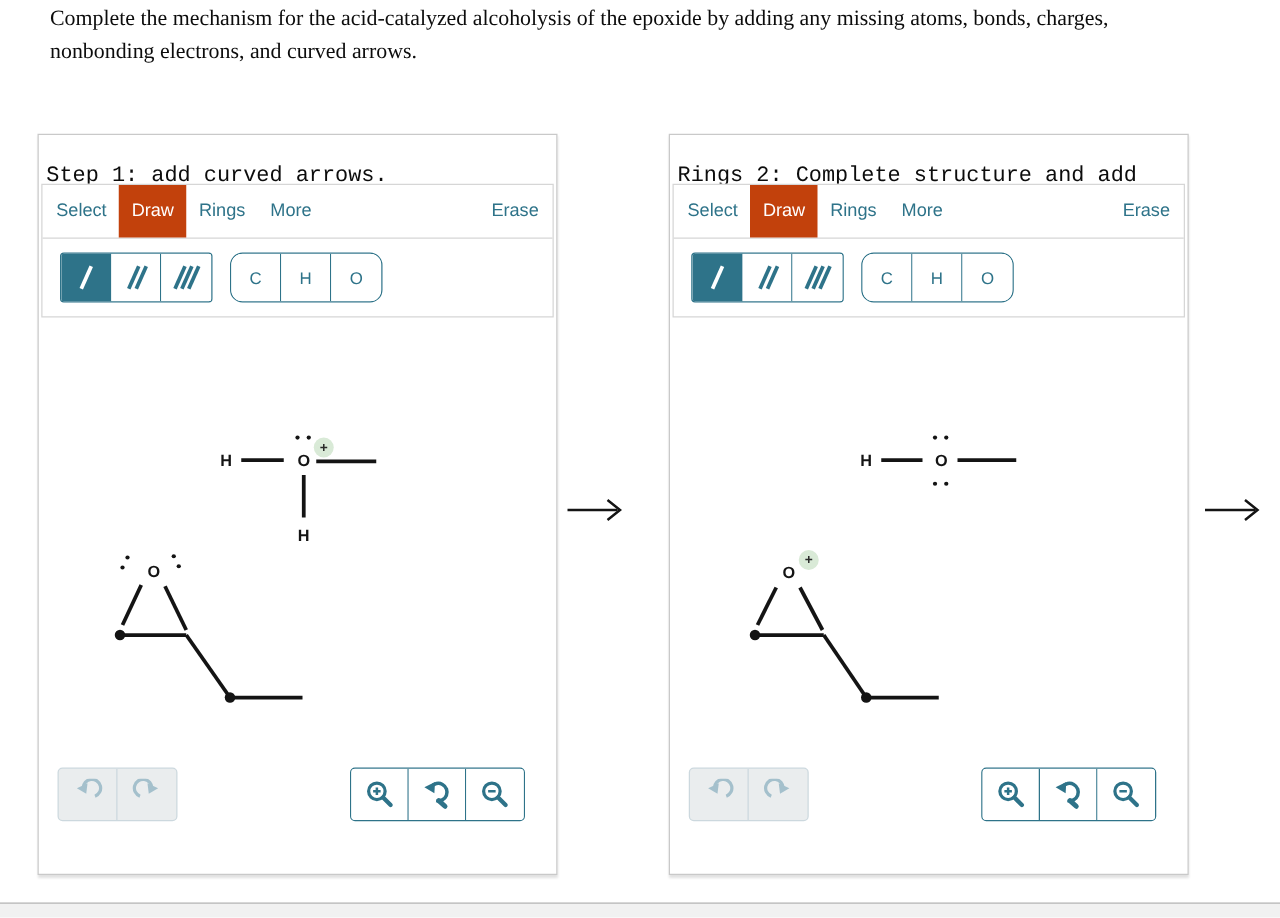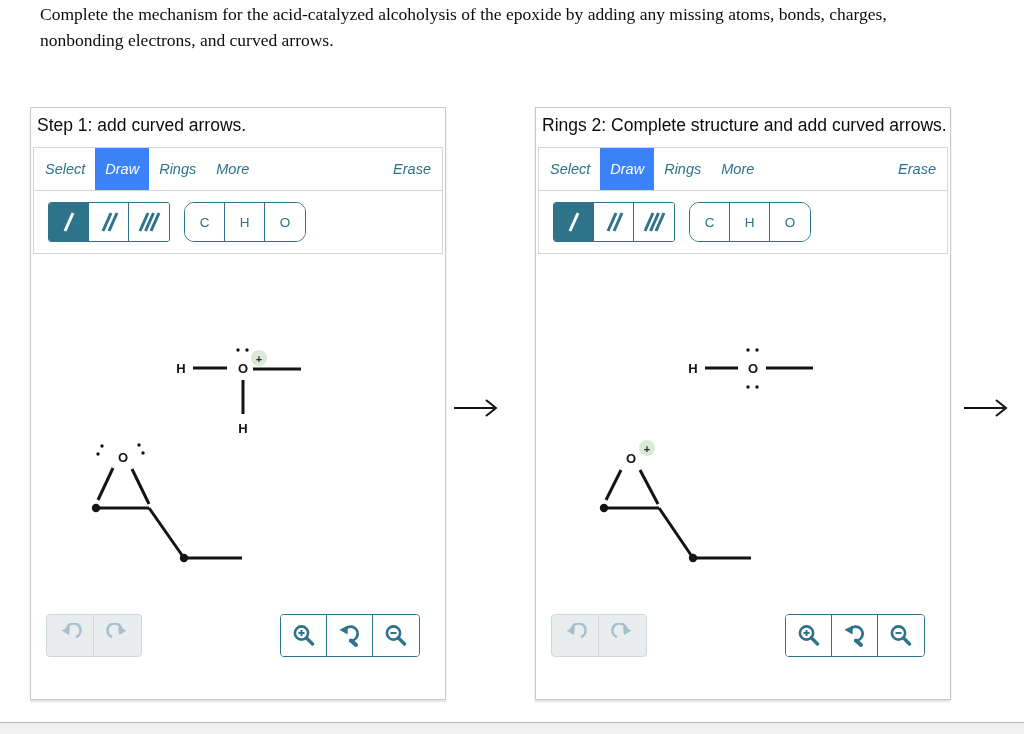--- a/index.html
+++ b/index.html
@@ -12,35 +12,35 @@
     font-family:"Liberation Serif",serif;font-size:17.5px;line-height:26px;color:#0c0c0c;
     white-space:pre-line;
   }
   .panel{
     position:absolute;top:107px;width:416px;height:593px;box-sizing:border-box;
     background:#fff;border:1px solid #c9c9c9;box-shadow:0 2px 2px rgba(0,0,0,.12);
   }
   #panel-1{left:30px;}
   #panel-2{left:535px;}
   .panel-title{
-    position:absolute;left:6px;top:7px;z-index:2;
-    font-family:Liberation Sans, sans-serif;font-size:17.5px;color:#0c0c0c;
+    position:absolute;left:6px;top:23px;z-index:2;
+    font-family:Liberation Mono, monospace;font-size:17.5px;color:#0c0c0c;
   }
   .mol-canvas{position:absolute;left:0;top:0;z-index:0;}
   .toolbar{
     position:absolute;left:2px;right:2px;top:39px;z-index:2;
     background:#fff;border:1px solid #d6d6d6;
   }
   .tabrow{
     height:42px;display:flex;align-items:center;border-bottom:1px solid #d6d6d6;
-    padding-left:11px;font-size:14.5px;color:#2e7389;font-style:italic;
+    padding-left:11px;font-size:14.5px;color:#2e7389;
   }
   .tab{padding:0 10px;height:100%;display:flex;align-items:center;cursor:pointer;}
   .tab:first-child{padding-left:0;}
-  .tab.active{background:#3b82f6;color:#ffffff;}
+  .tab.active{background:#c2410c;color:#ffffff;}
   .tab.erase{margin-left:auto;padding-right:11px;}
   .toolrow{height:62px;display:flex;align-items:center;padding-left:14px;gap:14px;}
   .bond-group{display:flex;height:38px;border:1px solid #2e7389;border-radius:3px;overflow:hidden;background:#fff;}
   .bond-btn{
     width:40px;height:38px;display:flex;align-items:center;justify-content:center;
     background:#fff;border:none;border-right:1px solid #2e7389;padding:0;cursor:pointer;
   }
   .bond-btn:last-child{border-right:none;}
   .bond-btn.active{background:#2e7389;}
   .atom-group{display:flex;height:38px;border:1px solid #2e7389;border-radius:10px;overflow:hidden;background:#fff;}

